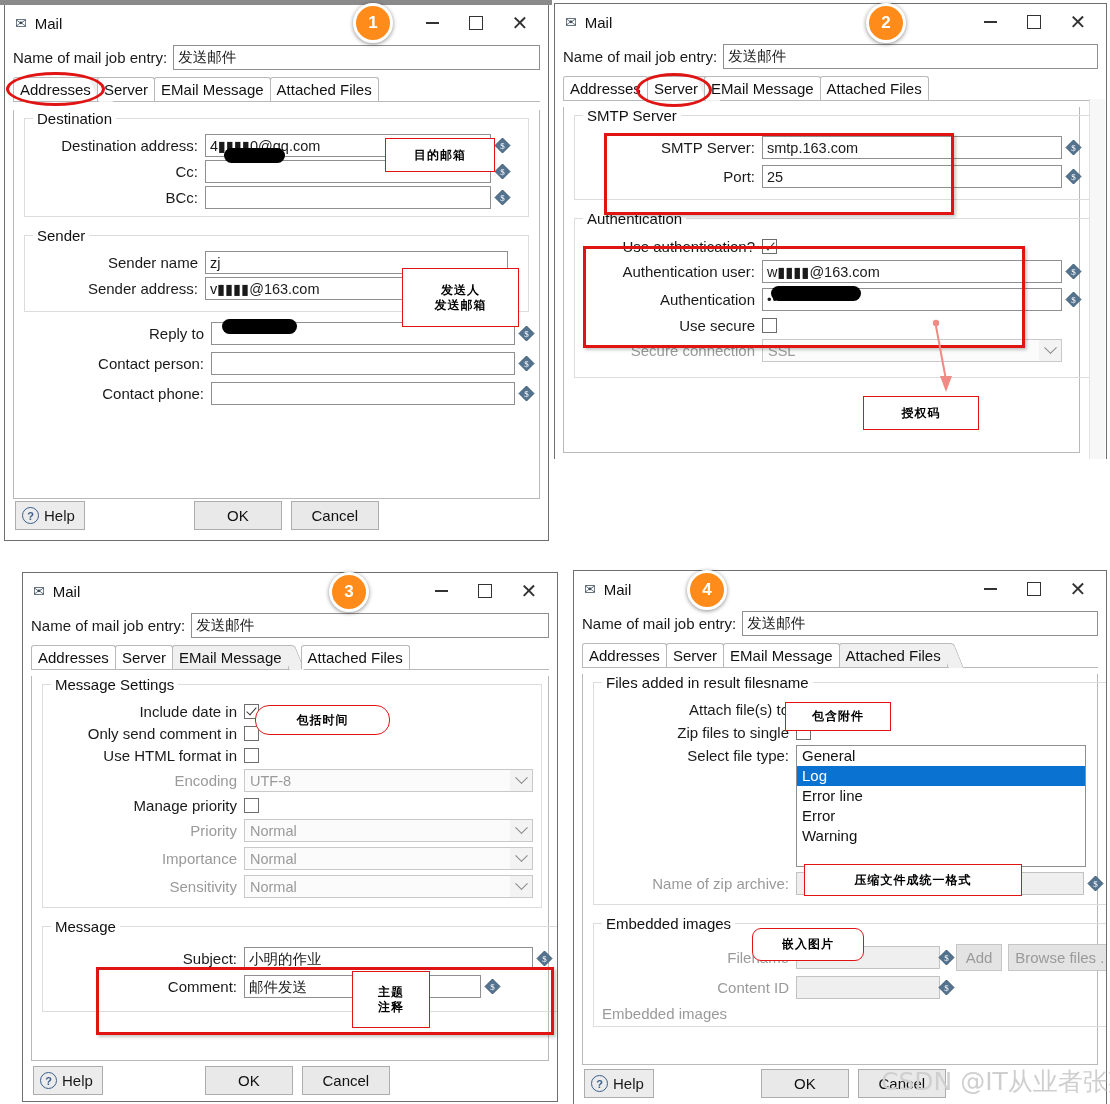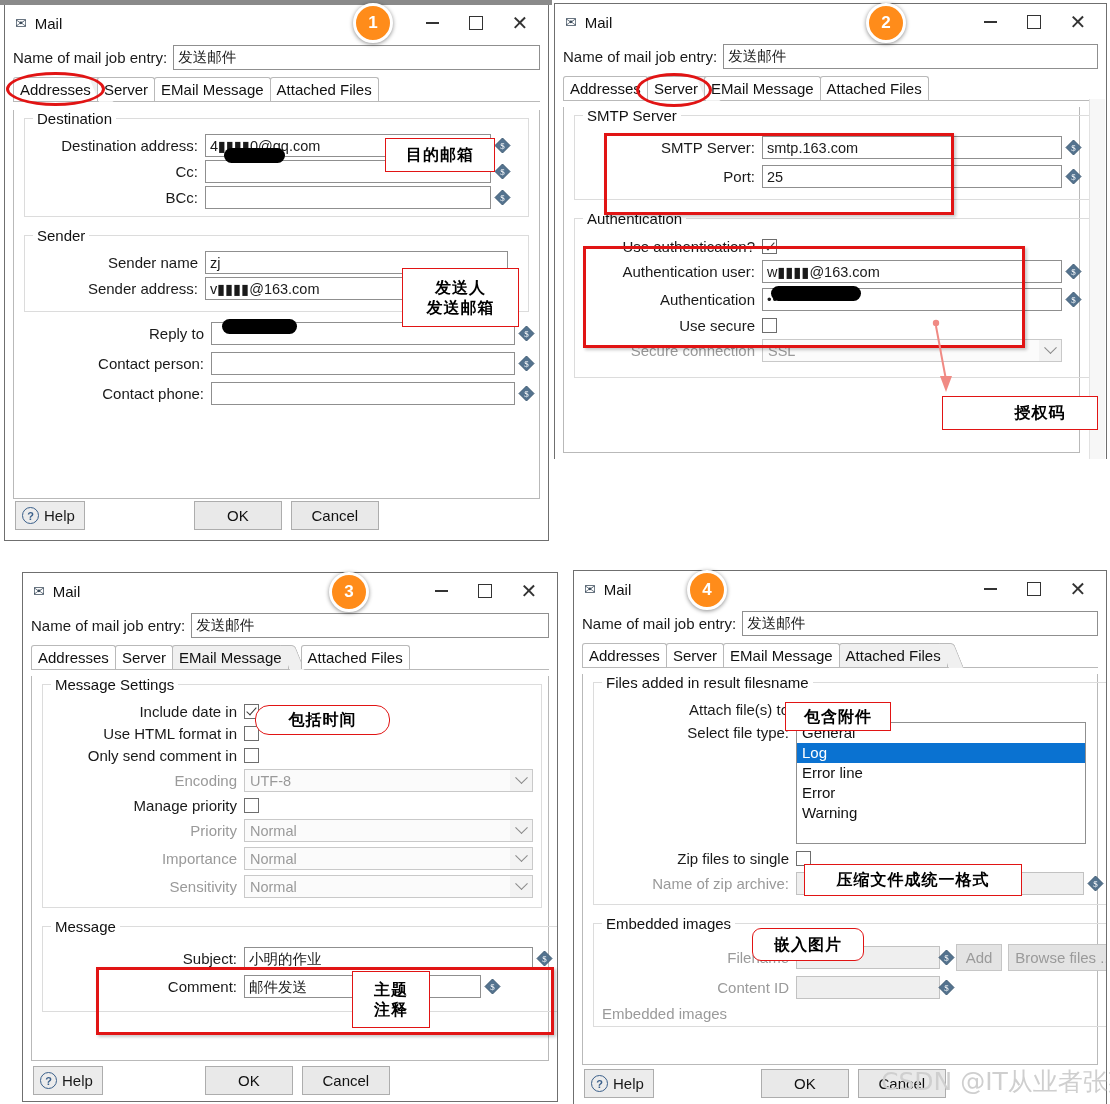--- a/index.html
+++ b/index.html
@@ -70,21 +70,21 @@
        padding:0 9px 0 6px;font-size:15px;gap:5px;}
   .qmark{width:15px;height:15px;border-radius:50%;border:1.4px solid #3a5f8a;color:#3a5f8a;
        font-size:11px;display:flex;align-items:center;justify-content:center;font-weight:bold;}
 
   
   .badge{position:absolute;width:34px;height:34px;border-radius:50%;background:#ff8c1a;
     border:3px solid #fff;box-shadow:0 1px 4px rgba(0,0,0,.45);color:#fff;font-size:17px;font-weight:bold;
     display:flex;align-items:center;justify-content:center;z-index:60;}
   .cn-note{position:absolute;border:1.6px solid #e11414;background:#fff;z-index:55;
     display:flex;flex-direction:column;align-items:center;justify-content:center;
-    font-family:"DejaVu Serif","Liberation Serif",serif;font-weight:bold;font-size:16px;color:#000;
+    font-family:"DejaVu Serif","Liberation Serif",serif;font-weight:bold;font-size:12px;color:#000;
     letter-spacing:1px;line-height:1.25;}
   .redbox{position:absolute;border:3px solid #e11414;z-index:50;pointer-events:none;
     box-shadow:2px 2px 3px rgba(0,0,0,.22);}
   .redellipse{position:absolute;border:3px solid #e11414;border-radius:50%;z-index:52;pointer-events:none;}
   .blackout{position:absolute;background:#000;border-radius:8px;z-index:40;}
   .arrow-svg{position:absolute;z-index:54;pointer-events:none;}
   .watermark{position:absolute;font-size:25px;color:#cfcfcf;z-index:70;white-space:nowrap;
     font-family:"DejaVu Sans","Liberation Sans",sans-serif;}
   .topgray{position:absolute;left:0;top:0;width:552px;height:5px;background:#8a8a8a;z-index:5;}
 </style>
@@ -331,21 +331,21 @@
     </fieldset>
   </div>
 
   <div style="position:absolute;right:1px;top:95px;width:15px;bottom:0;background:#f7f7f7;border-left:1px solid #e2e2e2;"></div>
 </div>
 
 <div class="redellipse" style="left:636px;top:73px;width:70px;height:28px;"></div>
 <div class="redbox" style="left:604px;top:133px;width:344px;height:76px;"></div>
 <div class="redbox" style="left:583px;top:246px;width:436px;height:96px;"></div>
 <div class="blackout" style="left:771px;top:286px;width:90px;height:15px;"></div>
-<div class="cn-note" style="left:942px;top:396px;width:114px;height:32px;padding-left:40px;">
+<div class="cn-note" style="left:863px;top:396px;width:114px;height:32px;">
   <span>授权码</span>
 </div>
 <svg class="arrow-svg" style="left:920px;top:318px;width:40px;height:80px;" viewBox="0 0 40 80">
   <circle cx="16" cy="5" r="3.2" fill="#f08a84"></circle>
   <path d="M16,8 L26,62" stroke="#f08a84" stroke-width="2" fill="none"></path>
   <polygon points="26,74 20,58 32,58" fill="#f08a84"></polygon>
 </svg>
 <div class="badge" style="left:866px;top:3px;">
   <span>2</span>
 </div>
@@ -383,25 +383,25 @@
 
   <div class="panel" style="height:384px;">
 
     <fieldset class="grp" style="margin-top:6px;padding-bottom:6px;">
       <legend>Message Settings</legend>
       <div class="row" style="margin-top:6px;">
         <div class="rlabel" style="width:186px;">Include date in</div>
         <div class="cbx on"></div>
       </div>
       <div class="row" style="margin-top:5px;">
+        <div class="rlabel" style="width:186px;">Only send comment in</div>
+        <div class="cbx"></div>
+      </div>
+      <div class="row" style="margin-top:5px;">
         <div class="rlabel" style="width:186px;">Use HTML format in</div>
-        <div class="cbx"></div>
-      </div>
-      <div class="row" style="margin-top:5px;">
-        <div class="rlabel" style="width:186px;">Only send comment in</div>
         <div class="cbx"></div>
       </div>
       <div class="row" style="margin-top:5px;">
         <div class="rlabel dim" style="width:186px;">Encoding</div>
         <div class="sel-box dim" style="width:289px;">
           <span>UTF-8</span>
           <span class="sel-arrow dim">
               <i class="chev"></i>
             </span>
         </div>
@@ -521,35 +521,35 @@
     <div class="tabfill" style="margin-left:14px;"></div>
   </div>
 
   <div class="panel" style="height:390px;">
 
     <fieldset class="grp" style="margin-top:6px;padding-bottom:6px;">
       <legend>Files added in result filesname</legend>
       <div class="row" style="margin-top:6px;">
         <div class="rlabel" style="width:187px;">Attach file(s) to</div>
         <div class="cbx on"></div>
+      </div>
+      <div class="row" style="margin-top:6px;">
+        <div class="rlabel" style="width:187px;">Zip files to single</div>
+        <div class="cbx"></div>
       </div>
       <div class="row" style="align-items:flex-start;margin-top:4px;">
         <div class="rlabel" style="width:187px;line-height:21px;">Select file type:</div>
         <div class="listbox" style="width:288px;height:120px;">
           <div class="li">General</div>
           <div class="li sel">Log</div>
           <div class="li">Error line</div>
           <div class="li">Error</div>
           <div class="li">Warning</div>
         </div>
       </div>
-      <div class="row" style="margin-top:6px;">
-        <div class="rlabel" style="width:187px;">Zip files to single</div>
-        <div class="cbx"></div>
-      </div>
       <div class="row" style="margin-top:5px;">
         <div class="rlabel dim" style="width:187px;">Name of zip archive:</div>
         <div class="inp dim" style="width:288px;"></div>
         <div class="dollar">
           <svg width="17" height="17" viewBox="0 0 17 17">
               <polygon points="8.5,1 16,8.5 8.5,16 1,8.5" fill="#54738f" stroke="#3e5a73"></polygon>
               <text x="8.5" y="12" font-size="9" fill="#fff" text-anchor="middle" font-family="serif">$</text>
             </svg>
         </div>
       </div>

